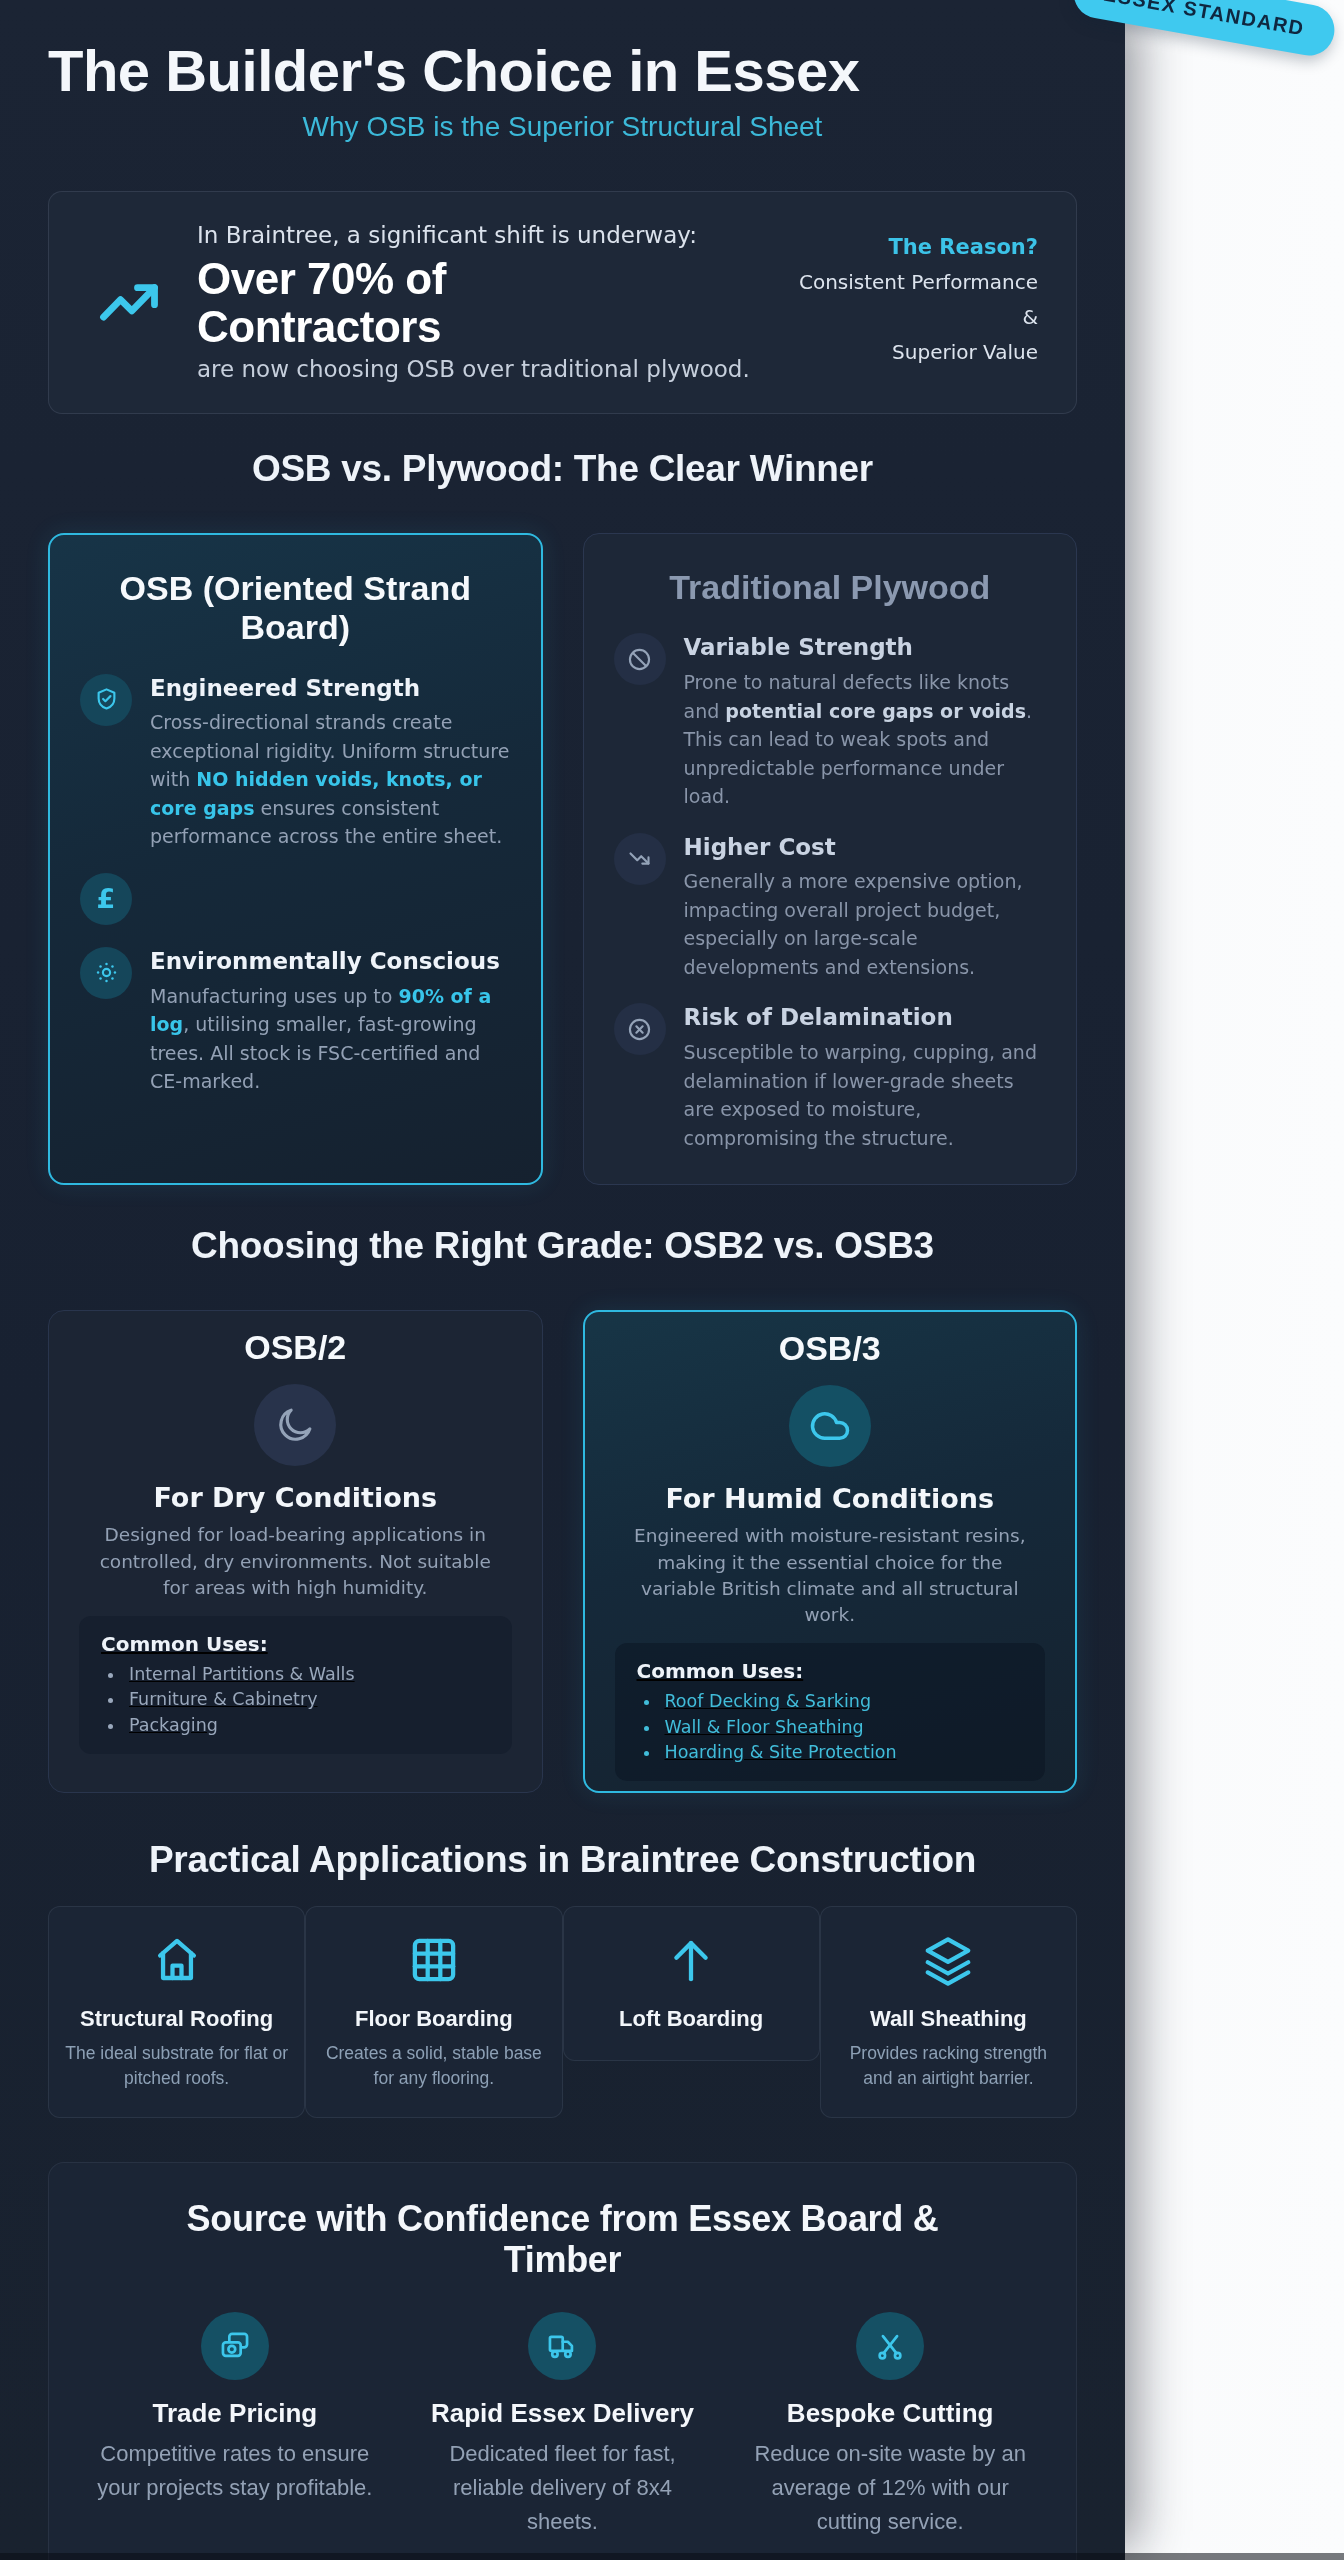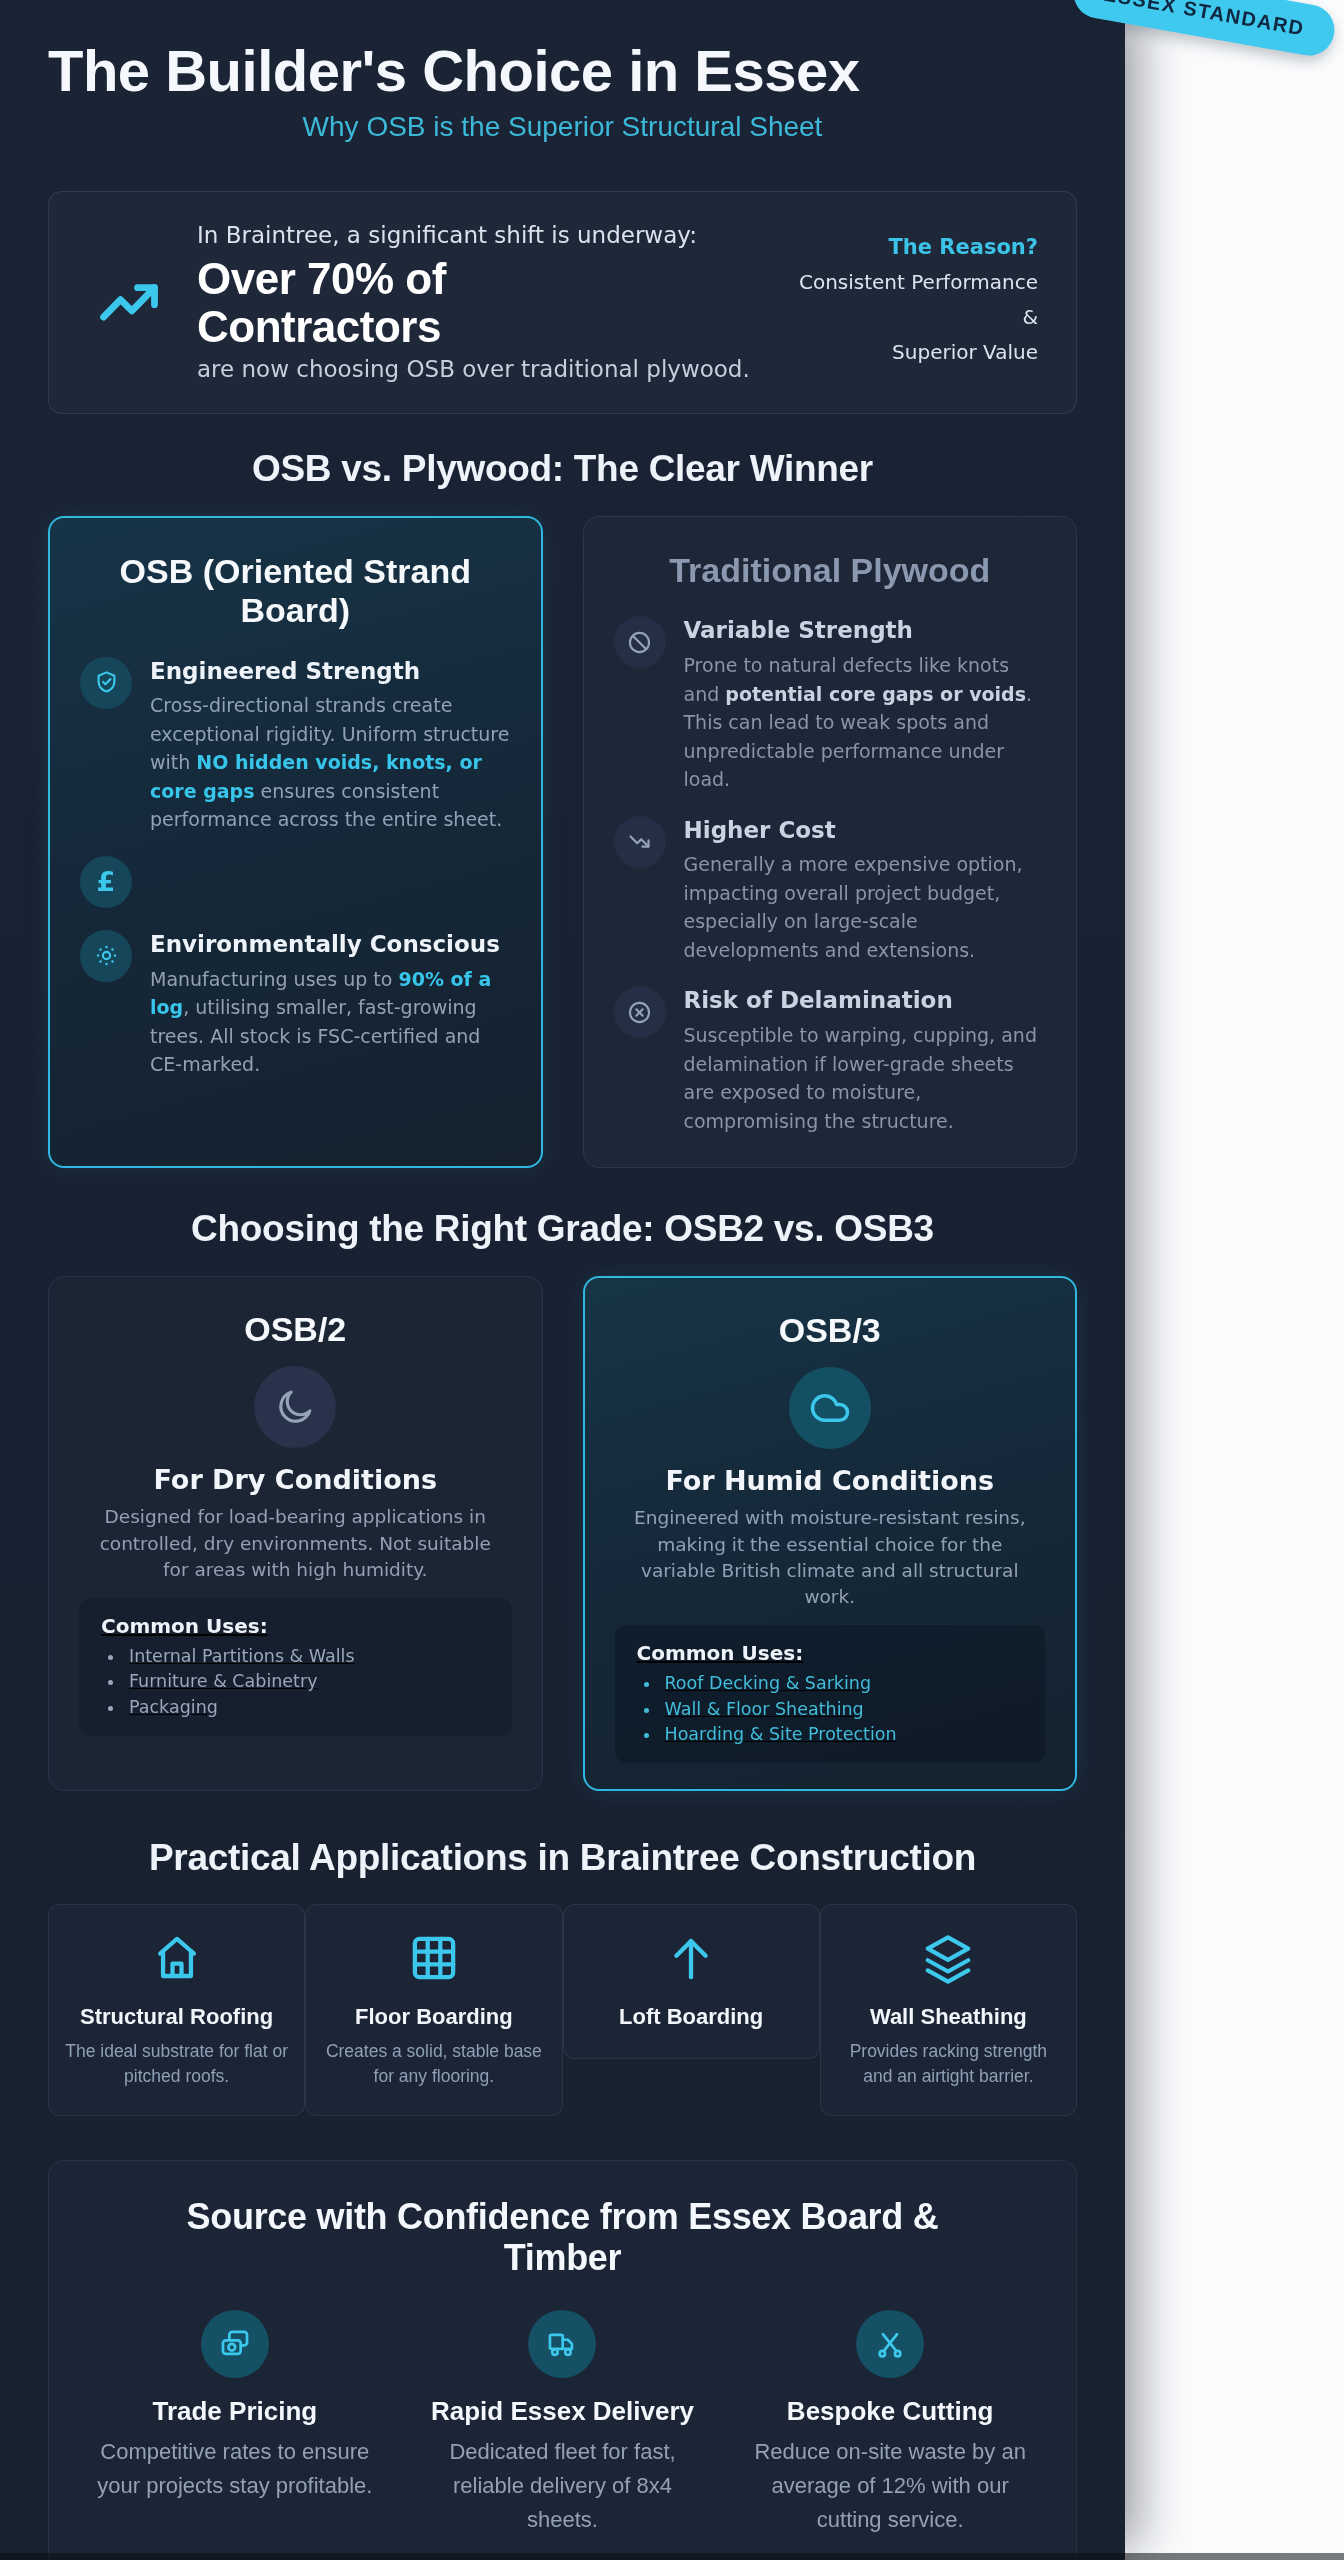--- a/index.html
+++ b/index.html
@@ -34,21 +34,21 @@
   .stat-main{flex:1 1 auto;}
   .stat-intro{font-size:23px;color:#dbe2ec;line-height:1.35;}
   .stat-headline{margin-top:4px;max-width:430px;font-size:44px;line-height:1.08;color:#ffffff;
      font-family:"Liberation Sans",sans-serif;font-weight:bold;letter-spacing:-.5px;}
   .stat-outro{margin-top:4px;font-size:23px;color:#c6cfdc;line-height:1.35;}
   .stat-reason{flex:0 0 248px;text-align:right;}
   .reason-title{font-size:21px;font-weight:bold;color:#3cc3e8;margin-bottom:6px;}
   .reason-line{font-size:20px;color:#dde4ee;line-height:1.75;}
 
   
-  .grid2{display:grid;grid-template-columns:1fr 1fr;gap:40px;margin-top:25px;}
+  .grid2{display:grid;grid-template-columns:1fr 1fr;gap:40px;margin-top:42px;}
   .card{border-radius:16px;padding:28px 30px;}
   .osb-card{
     border:2px solid #2fb9e0;
     background:linear-gradient(165deg,#173447 0%,#15293a 45%,#15212f 100%);
     box-shadow:0 0 24px rgba(47,185,224,.12);
   }
   .ply-card{border:1px solid #2b3750;background:#1d2737;}
   .card-title{margin:6px 0 26px;text-align:center;font-size:34px;line-height:1.16;color:#f6f9fc;
      font-family:"Liberation Sans",sans-serif;font-weight:bold;}
   .ply-card .card-title{color:#8b99b0;}
@@ -61,21 +61,21 @@
   .circle svg{width:27px;height:27px;}
   .pound-glyph{font-size:27px;font-weight:bold;color:#3cc7ec;line-height:1;}
   .comp-title{font-size:23px;font-weight:bold;color:#eef3f9;line-height:1.3;}
   .ply-card .comp-title{color:#c9d3e2;}
   .comp-text{margin:5px 0 0;font-size:19px;line-height:1.5;color:#93a1b5;}
   .ply-card .comp-text{color:#8995a9;}
   .hl{color:#38c5ea;font-weight:bold;}
   .hl-ply{color:#c8d3e2;font-weight:bold;}
 
   
-  .grade-card{border-radius:16px;padding:26px 30px;text-align:center;}
+  .grade-card{border-radius:16px;padding:10px 30px;text-align:center;}
   .grade-osb2{background:#1c2534;border:1px solid #29354d;}
   .grade-osb3{
     border:2px solid #2fb9e0;
     background:linear-gradient(165deg,#173546 0%,#15293a 45%,#15222f 100%);
     box-shadow:0 0 24px rgba(47,185,224,.12);
   }
   .grade-title{font-size:34px;font-weight:bold;color:#f6f9fc;line-height:1.1;
      font-family:"Liberation Sans",sans-serif;margin-top:8px;}
   .grade-circle{width:82px;height:82px;border-radius:50%;margin:18px auto 0;
      display:flex;align-items:center;justify-content:center;}

